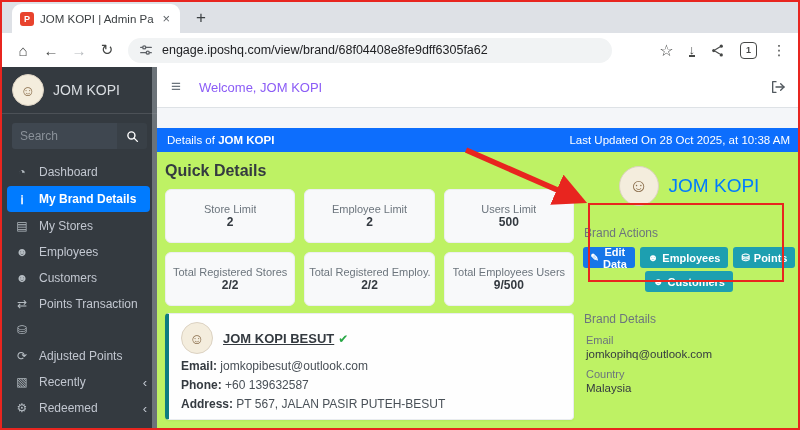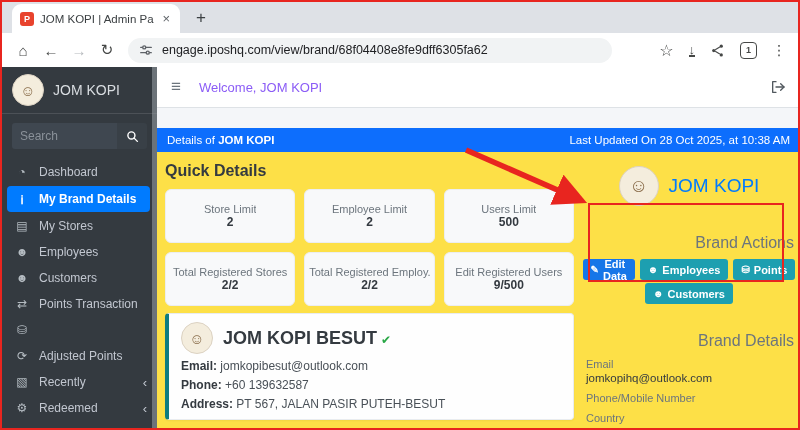--- a/index.html
+++ b/index.html
@@ -55,45 +55,45 @@
   
   .main{flex:1;display:flex;flex-direction:column;background:#f4f6f9;min-width:0}
   .m-header{height:40px;background:#fff;border-bottom:1px solid #dee2e6;display:flex;
        align-items:center;padding:0 14px}
   .m-ham{font-size:17px;color:#6c757d;margin-right:18px}
   .m-welcome{font-size:13px;color:#8b5cf6}
   .m-logout{margin-left:auto;display:flex;align-items:center}
   .m-gap{height:20px;background:#f4f6f9}
   .banner{height:24px;background:#0d6efd;color:#fff;display:flex;align-items:center;
        justify-content:space-between;padding:0 10px;font-size:11.5px}
-  .content{flex:1;display:flex;background:#fde047;padding:6px 6px 0 8px;gap:10px;overflow:hidden}
+  .content{flex:1;display:flex;background:#bef264;padding:6px 6px 0 8px;gap:10px;overflow:hidden}
   .left-col{flex:1;min-width:0}
   .sec-title{font-size:16px;color:#343a40;margin:4px 0 9px;font-weight:700}
   .cards{display:grid;grid-template-columns:repeat(3,1fr);gap:9px}
   .qcard{background:#f8f9fa;border:1px solid #eceef0;border-radius:6px;height:52px;display:flex;
        flex-direction:column;align-items:center;justify-content:center;gap:0;overflow:hidden}
   .qcard .lbl{font-size:11px;color:#6c757d;white-space:nowrap;max-width:94%;overflow:hidden}
   .qcard .val{font-size:12px;color:#343a40;font-weight:700}
   .stores-head{display:flex;justify-content:space-between;align-items:center;margin-top:13px}
   .stores-head .sec-title{margin:0}
   .view-all{color:#007bff;font-size:12.5px;font-weight:600;text-decoration:none}
   .store-card{margin-top:7px;background:#fefefe;border:1px solid #e9ecef;border-left:4px solid #0e7c80;
        border-radius:4px;padding:8px 12px;box-shadow:0 1px 2px rgba(0,0,0,.05)}
   .store-top{display:flex;align-items:center;gap:10px}
-  .store-name{font-size:18px;font-weight:700;color:#343a40;}
+  .store-name{font-size:13px;font-weight:700;color:#343a40;text-decoration:underline}
   .store-check{color:#28a745;font-size:12px;margin-left:4px;text-decoration:none;display:inline-block}
   .store-sub{font-size:10px;color:#8a9199;margin-top:1px}
   .store-line{font-size:12px;color:#495057;margin-top:5px}
   .store-line b{color:#343a40}
 
   .right-col{width:210px;flex:0 0 210px;position:relative}
   .brand-top{display:flex;align-items:center;justify-content:center;gap:10px;margin-top:8px}
   .brand-top .logo-circle{width:38px;height:38px;flex:0 0 38px;font-size:19px}
   .brand-name{color:#007bff;font-size:19px}
-  .panel-title{text-align:right;color:#6c757d;font-size:16px;margin:28px 0 7px}
+  .panel-title{text-align:left;color:#6c757d;font-size:12px;margin:20px 0 7px}
   .btn-row{display:flex;justify-content:center;gap:5px}
   .btn-row + .btn-row{margin-top:3px}
   .btn{height:21px;border-radius:3px;color:#fff;font-size:11px;font-weight:700;display:inline-flex;
        align-items:center;gap:4px;padding:0 8px;border:none;cursor:pointer;font-family:inherit}
   .btn .bico{font-size:10px}
   .btn-blue{background:#1676e8}
   .btn-teal{background:#1d9fb0}
   .fields{margin-top:0}
   .field{margin:8px 2px 0}
   .f-label{font-size:11px;color:#6c757d}
@@ -254,21 +254,21 @@
           </div>
           <div class="qcard">
             <span class="lbl">Total Registered Stores</span>
             <span class="val">2/2</span>
           </div>
           <div class="qcard">
             <span class="lbl">Total Registered Employ...</span>
             <span class="val">2/2</span>
           </div>
           <div class="qcard">
-            <span class="lbl">Edit Registered Users</span>
+            <span class="lbl">Total Employees Users</span>
             <span class="val">9/500</span>
           </div>
         </div>
 
 
         <div class="store-card">
           <div class="store-top">
             <span class="logo-circle">☺</span>
             <div>
               <span class="store-name">JOM KOPI BESUT</span><span class="store-check">✔</span>
@@ -307,21 +307,20 @@
             <span>Customers</span>
           </button>
         </div>
         <div class="panel-title">Brand Details</div>
         <div class="fields">
           <div class="field">
             <div class="f-label">Email</div>
             <div class="f-value">jomkopihq@outlook.com</div>
           </div>
           <div class="field">
-            <div class="f-label">Phone/Mobile Number</div>
           </div>
           <div class="field">
             <div class="f-label">Country</div>
             <div class="f-value">Malaysia</div>
           </div>
 
         </div>
       </div>
     </div>
   </div>

